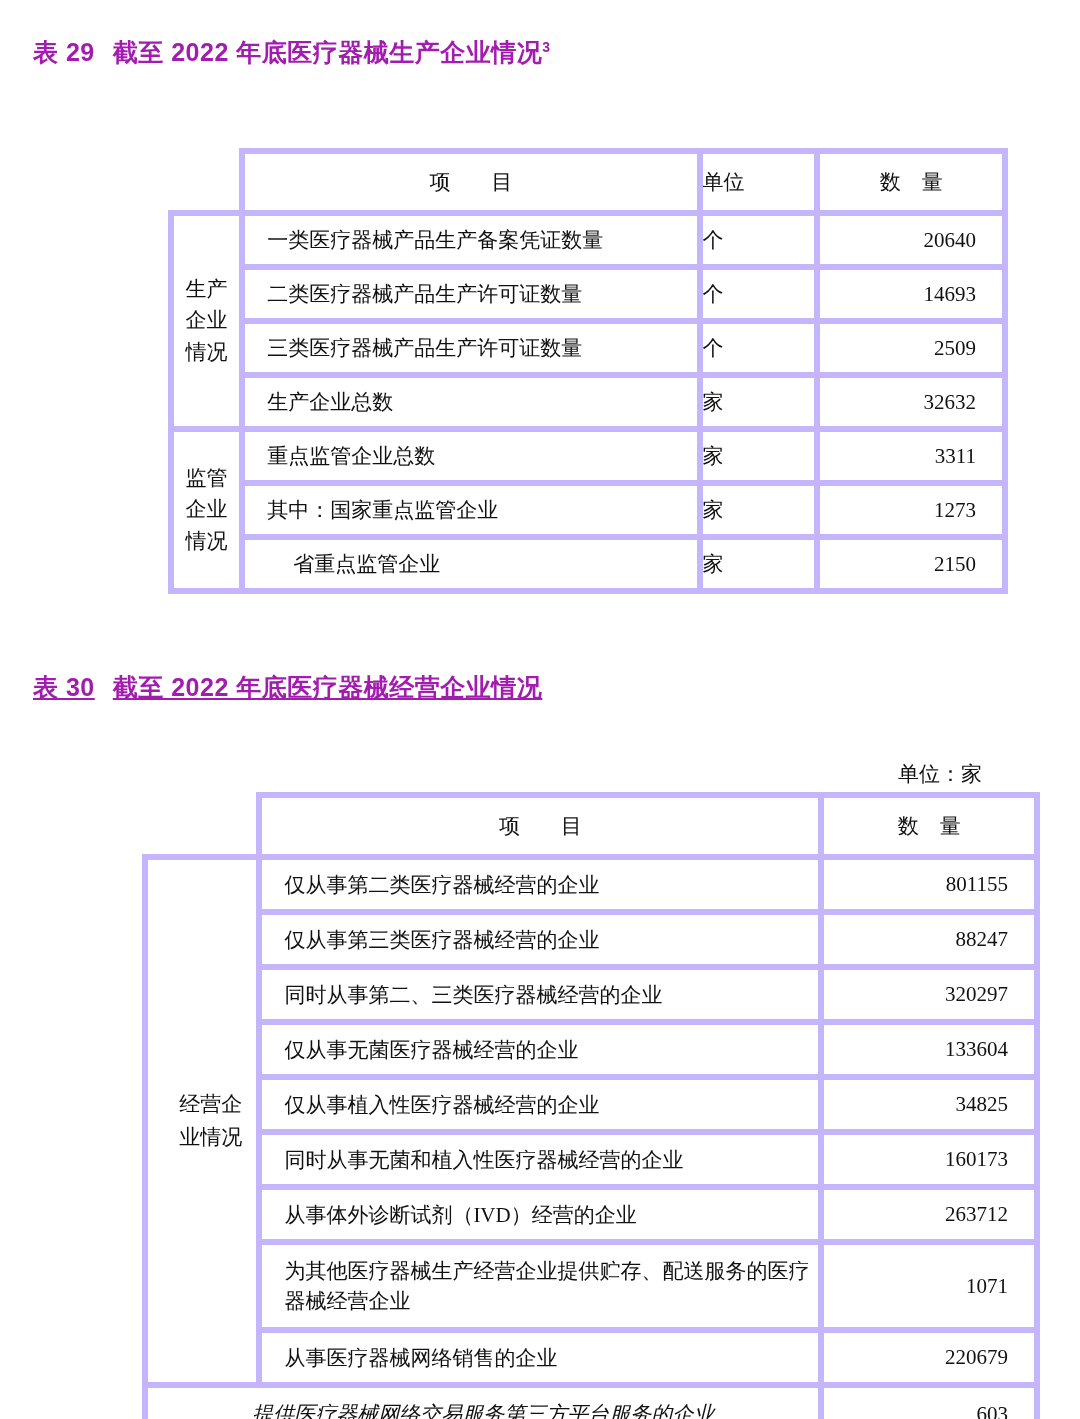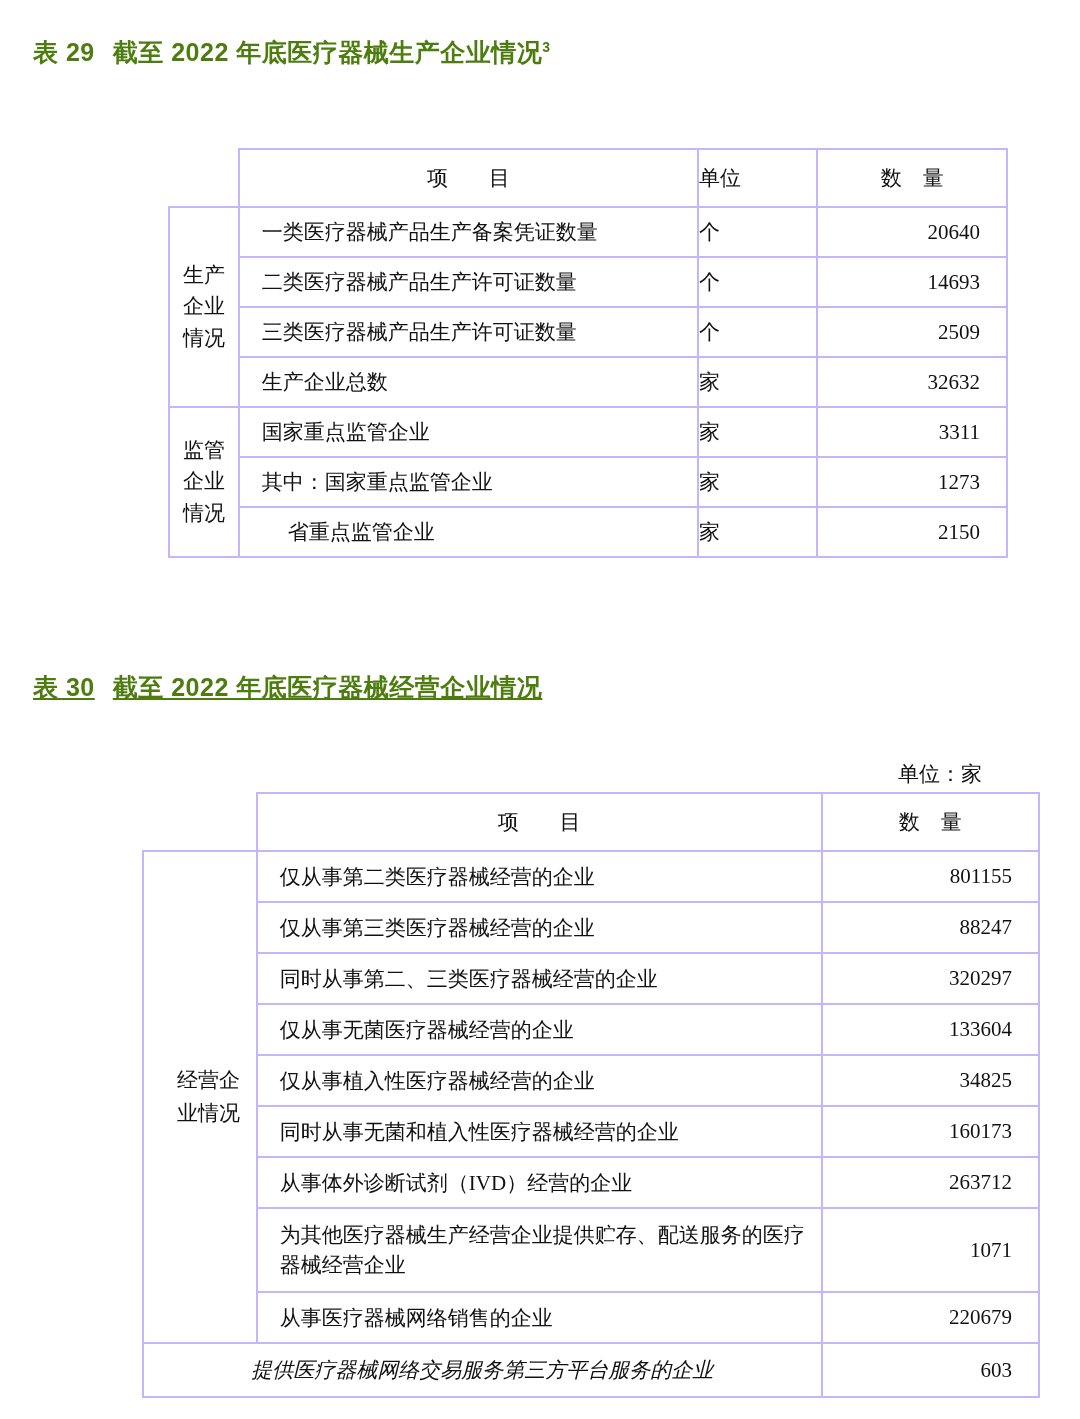--- a/index.html
+++ b/index.html
@@ -22,21 +22,21 @@
     padding: 0;
     position: relative;
   }
 
   
   .caption {
     font-family: "Liberation Sans", "DejaVu Sans", sans-serif;
     font-weight: bold;
     font-size: 25px;
     letter-spacing: 0.5px;
-    color: #4d7c0f;
+    color: #a21caf;
   }
   .caption .cap-no {
     margin-right: 18px;
   }
   .caption sup {
     font-size: 14px;
     vertical-align: super;
     font-weight: bold;
   }
 
@@ -52,21 +52,21 @@
     text-decoration: underline;
   }
 
   
   table {
     border-collapse: collapse;
     font-size: 21px;
     font-family: "Liberation Serif", "DejaVu Serif", serif;
   }
   td, th {
-    border: 2px solid #c4b5fd;
+    border: 6px solid #c4b5fd;
     padding: 0;
     font-weight: normal;
     vertical-align: middle;
   }
   .hdr {
     text-align: center;
     height: 56px;
     font-size: 21px;
   }
   .spaced {
@@ -199,21 +199,21 @@
           <td class="unit-cell">家</td>
           <td class="num-cell">32632</td>
         </tr>
 
         <tr>
           <td class="group-cell" rowspan="3">
             <div>监管</div>
             <div>企业</div>
             <div>情况</div>
           </td>
-          <td class="row-item">国家重点监管企业</td>
+          <td class="row-item">重点监管企业总数</td>
           <td class="unit-cell">家</td>
           <td class="num-cell">3311</td>
         </tr>
         <tr>
           <td class="row-item">其中：国家重点监管企业</td>
           <td class="unit-cell">家</td>
           <td class="num-cell">1273</td>
         </tr>
         <tr>
           <td class="row-item indent1">省重点监管企业</td>

